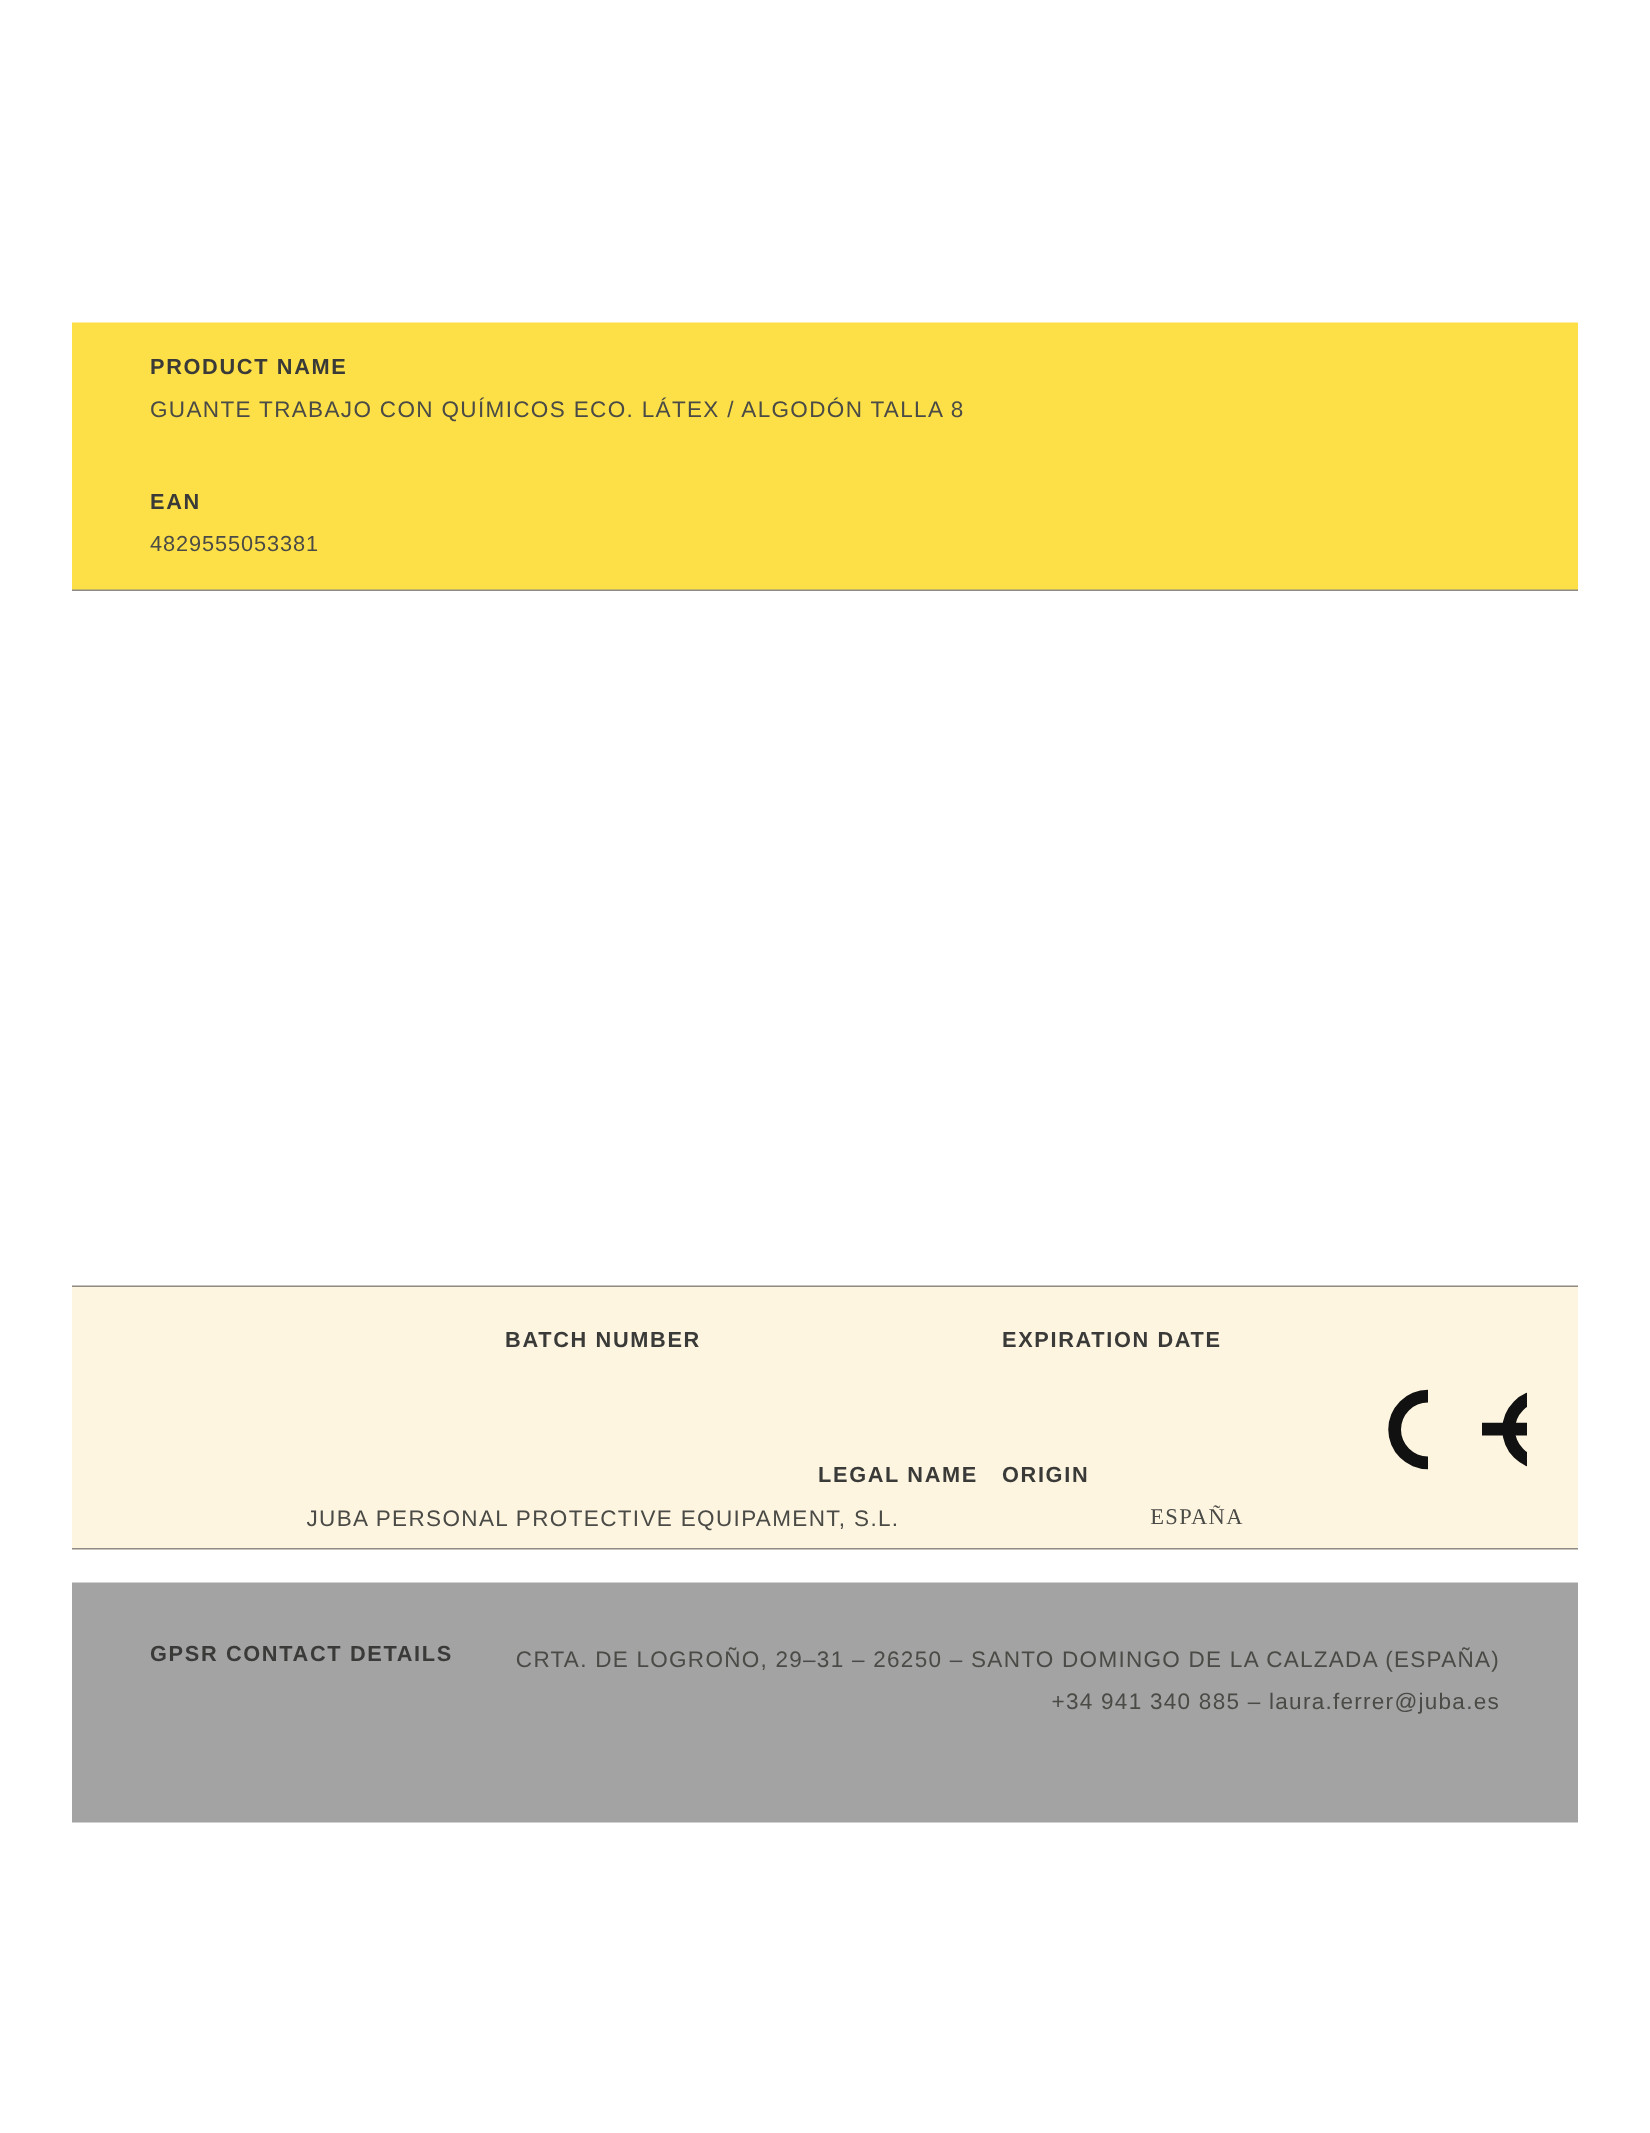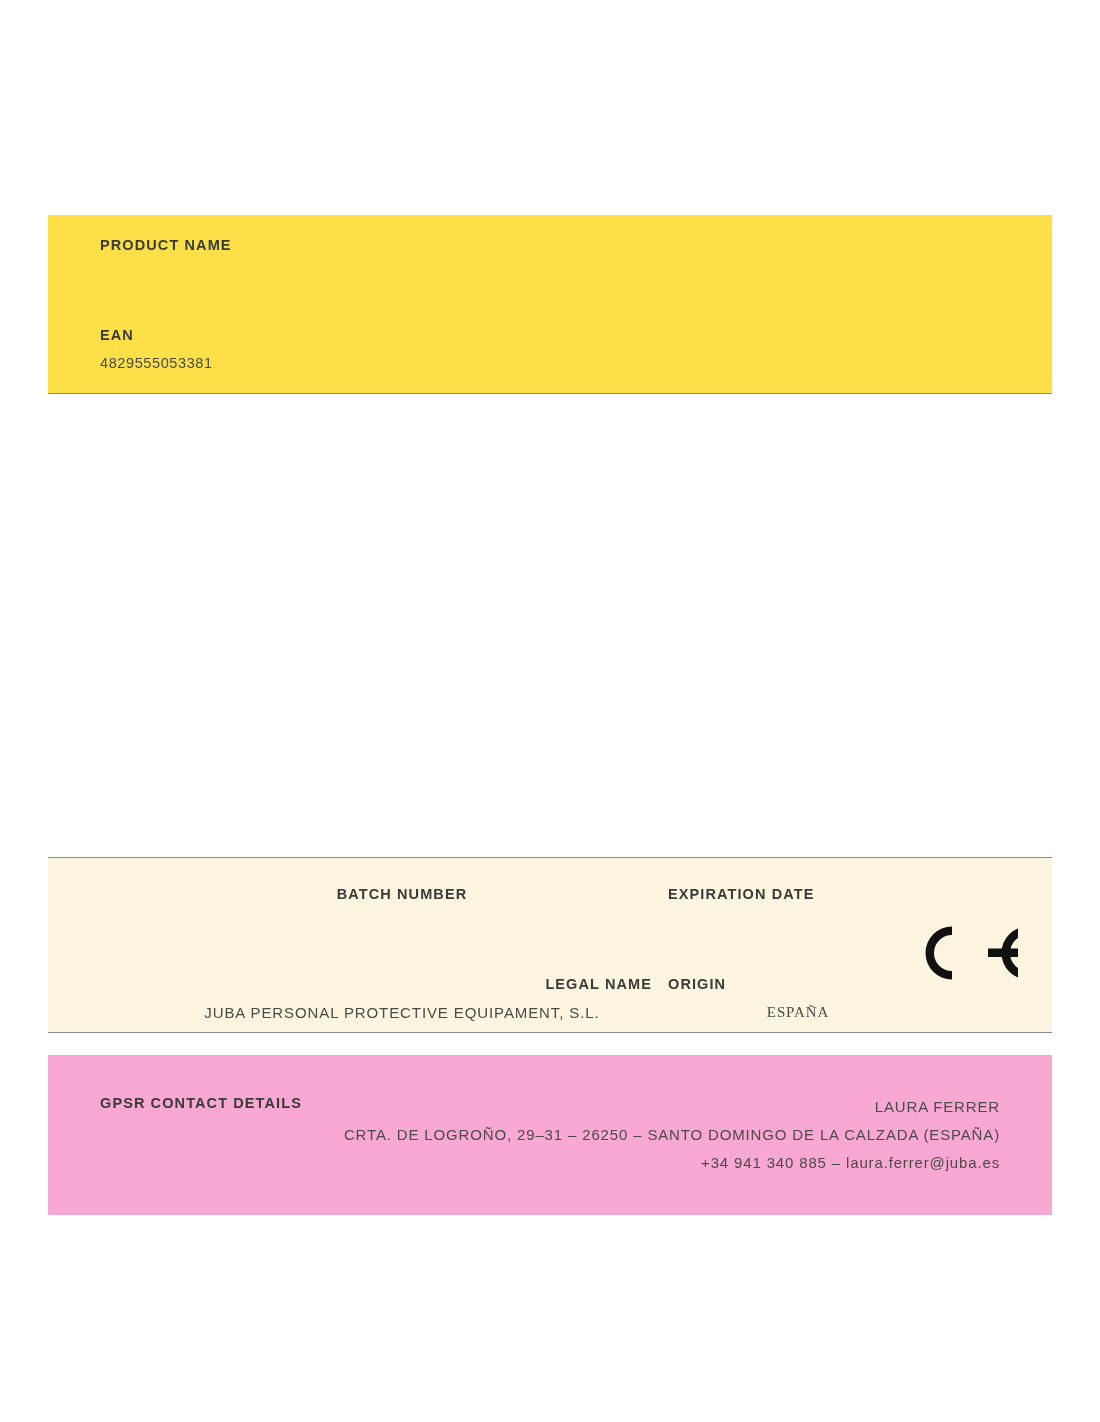--- a/index.html
+++ b/index.html
@@ -154,21 +154,21 @@
   }
   .ce-mark svg { display: block; }
 
   
   .bottom-block {
     position: absolute;
     left: 48px;
     top: 1055px;
     width: 1004px;
     height: 160px;
-    background: #f9a8d4;
+    background: #a3a3a3;
     box-sizing: border-box;
   }
   .bottom-block .gpsr-label {
     position: absolute;
     left: 52px;
     top: 40px;
     font-size: 14.5px;
     font-weight: bold;
     letter-spacing: 1.1px;
   }
@@ -185,20 +185,21 @@
     line-height: 28px;
   }
 </style>
 </head>
 <body>
 
 <div class="page">
 
   <div class="top-block">
     <div class="label field-name-label">PRODUCT NAME</div>
+    <div class="value field-name-value">GUANTE TRABAJO CON QUÍMICOS ECO. LÁTEX / ALGODÓN TALLA 8</div>
     <div class="label field-ean-label">EAN</div>
     <div class="value field-ean-value">4829555053381</div>
   </div>
 
   <div class="mid-block">
     <div class="label batch-label">BATCH NUMBER</div>
     <div class="value batch-value"></div>
 
     <div class="label exp-label">EXPIRATION DATE</div>
     <div class="value exp-value"></div>
@@ -218,19 +219,18 @@
         <path d="M58 35 m0 0" fill="none"></path>
         <path d="M104 8.5 A 26.5 26.5 0 1 0 104 61.5 L104 53 A 18 18 0 1 1 104 17 Z" fill="#111111" transform="translate(16,0)"></path>
         <rect x="80" y="30.5" width="33" height="8.5" fill="#111111"></rect>
       </svg>
     </div>
   </div>
 
   <div class="bottom-block">
     <div class="gpsr-label">GPSR CONTACT DETAILS</div>
     <div class="bottom-lines">
-      <div>LAURA FERRER</div>
       <div>CRTA. DE LOGROÑO, 29–31 – 26250 – SANTO DOMINGO DE LA CALZADA (ESPAÑA)</div>
       <div>+34 941 340 885 – laura.ferrer@juba.es</div>
     </div>
   </div>
 
 </div>
 
 </body></html>

